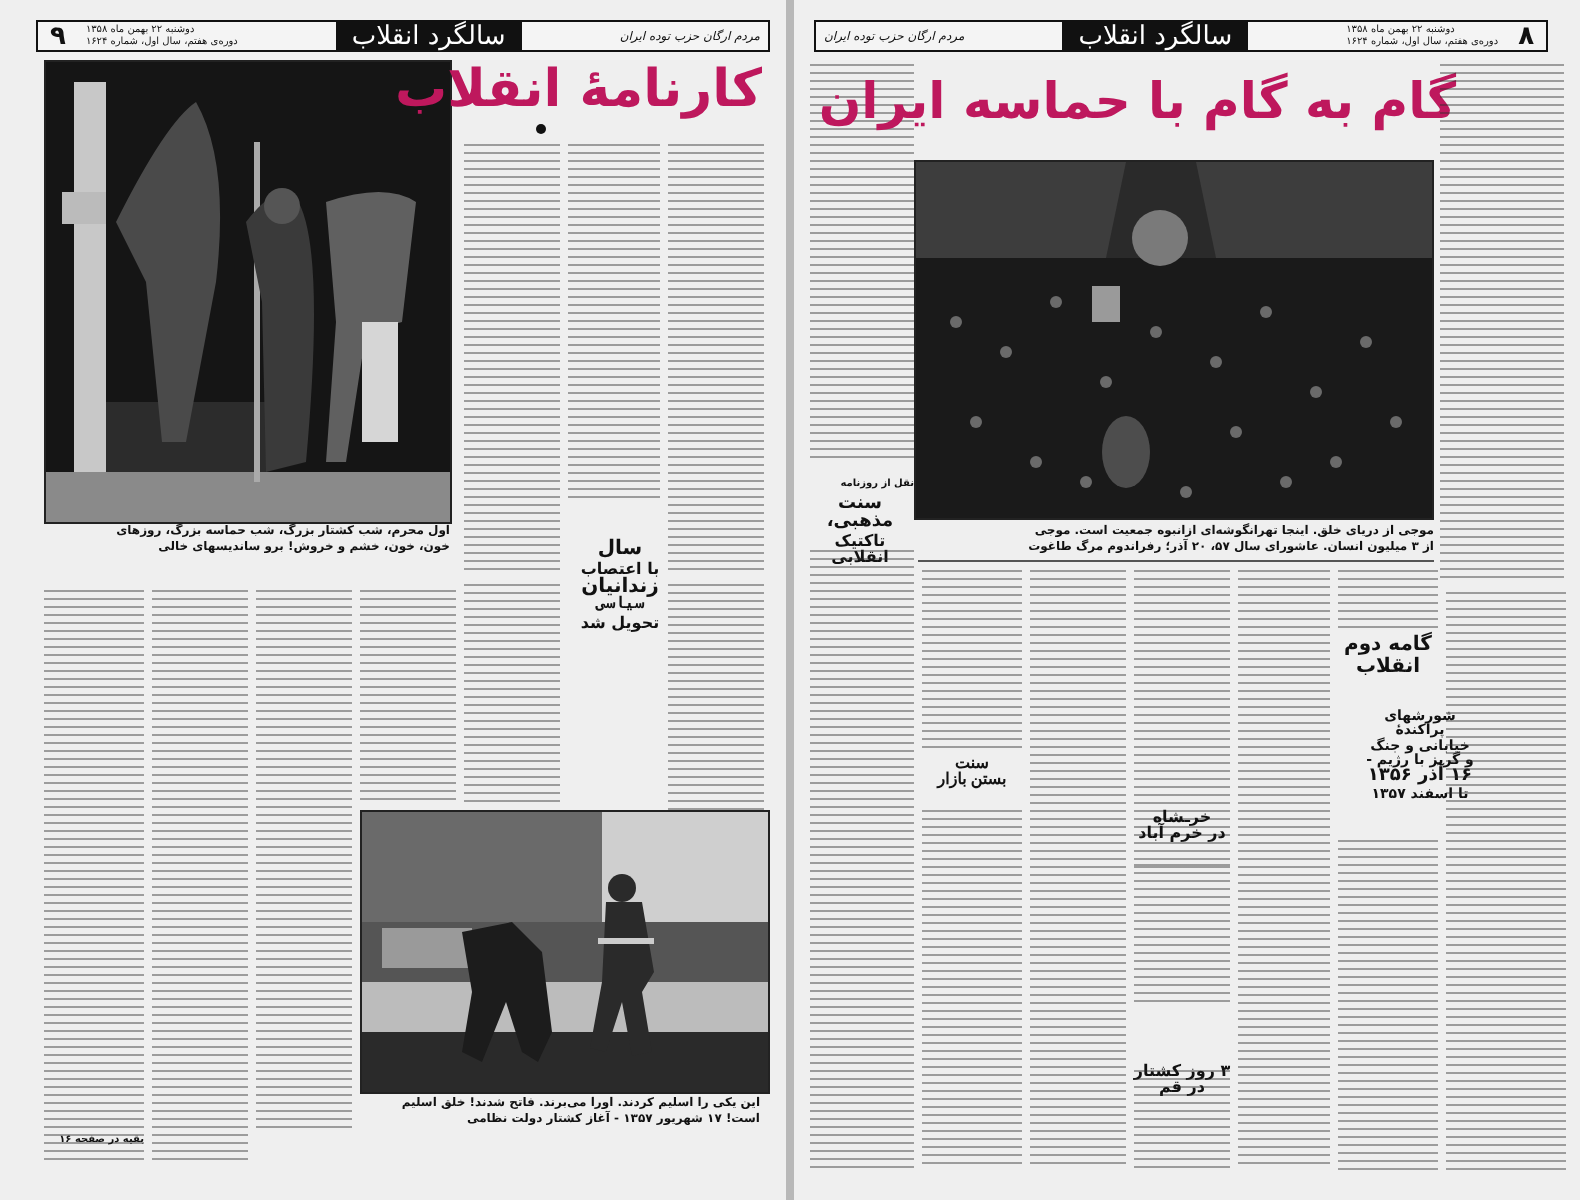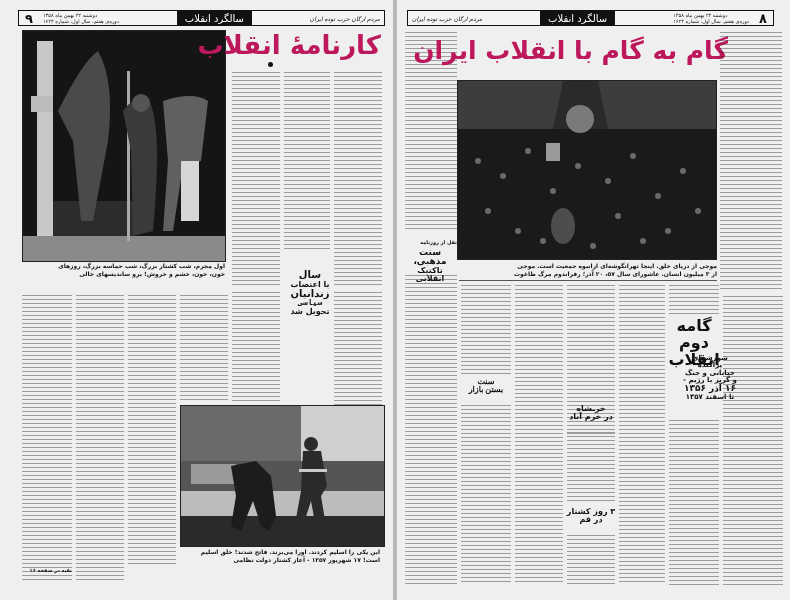--- a/index.html
+++ b/index.html
@@ -5,21 +5,21 @@
   html,body{margin:0;padding:0;}
   body{width:790px;height:600px;background:#d9d9d9;overflow:hidden;position:relative;font-family:"DejaVu Sans",sans-serif;}
   .page{position:absolute;top:0;height:600px;background:#efefef;overflow:hidden;}
   .page.left{left:0;width:393px;}
   .page.right{left:397px;width:393px;}
   .gutter{position:absolute;left:393px;top:0;width:4px;height:600px;background:#b8b8b8;}
   .mast{position:absolute;top:10px;height:14px;border:1.5px solid #111;background:#f4f4f4;display:flex;align-items:stretch;}
   .left .mast{left:18px;width:365px;}
   .right .mast{left:10px;width:365px;}
   .mast .cell{display:flex;align-items:center;font-size:6px;color:#111;padding:0 4px;white-space:nowrap;}
-  .mast .section{background:#111;color:#fff;font-size:10px;padding:0 8px;justify-content:center;}
+  .mast .section{background:#111;color:#fff;font-size:13px;padding:0 8px;justify-content:center;}
   .mast .pnum{font-size:13px;font-weight:bold;padding:0 6px;}
   .mast .date{flex-direction:column;align-items:flex-start;justify-content:center;line-height:6px;font-size:5px;}
   .mast .brand{font-style:italic;font-size:6px;}
   .grow{flex:1;}
   .headline{position:absolute;font-weight:900;color:#be185d;direction:rtl;white-space:nowrap;letter-spacing:-1px;font-family:"DejaVu Sans",sans-serif;}
   .photo{position:absolute;border:1px solid #222;overflow:hidden;}
   .cap{position:absolute;font-size:6px;font-weight:bold;direction:rtl;color:#111;line-height:8px;}
   .col{position:absolute;overflow:hidden;}
   .lines{width:100%;height:100%;background:repeating-linear-gradient(to bottom,#2a2a2a 0px,#2a2a2a 1px,transparent 1px,transparent 4px);opacity:.42;}
   .rule{position:absolute;background:#555;}
@@ -134,21 +134,21 @@
     <div class="cell date">
       <span>دوشنبه ۲۲ بهمن ماه ۱۳۵۸</span>
       <span>دوره‌ی هفتم، سال اول، شماره ۱۶۲۴</span>
     </div>
     <div class="cell pnum">۸</div>
   </div>
 
   <div class="col" style="left:8px;top:32px;width:52px;height:200px;">
       <div class="lines"></div>
     </div>
-  <div class="headline" style="right:62px;top:36px;font-size:25px;">گام به گام با انقلاب ایران</div>
+  <div class="headline" style="right:62px;top:36px;font-size:25px;">گام به گام با حماسه ایران</div>
   <div class="col" style="left:323px;top:32px;width:62px;height:260px;">
       <div class="lines"></div>
     </div>
 
   <div class="photo" style="left:60px;top:80px;width:258px;height:178px;">
     <svg width="258" height="178" viewBox="0 0 258 178">
       <rect width="258" height="178" fill="#1a1a1a"></rect>
       <rect width="258" height="48" fill="#3d3d3d"></rect>
       <path d="M105 0 L140 0 L150 48 L95 48 Z" fill="#2a2a2a"></path>
       <ellipse cx="122" cy="38" rx="14" ry="14" fill="#7a7a7a"></ellipse>
@@ -208,32 +208,32 @@
   <div class="col" style="left:170px;top:285px;width:48px;height:150px;">
       <div class="lines"></div>
     </div>
   <div class="sub" style="left:168px;top:405px;width:52px;font-size:8px;">
     <div>خرـشاه</div>
     <div>در خرم آباد</div>
   </div>
   <div class="col" style="left:170px;top:432px;width:48px;height:72px;">
       <div class="lines"></div>
     </div>
-  <div class="sub" style="left:168px;top:508px;width:52px;font-size:8px;">
+  <div class="sub" style="left:168px;top:532px;width:52px;font-size:8px;">
     <div>۳ روز کشتار</div>
     <div>در قم</div>
   </div>
   <div class="col" style="left:170px;top:535px;width:48px;height:50px;">
       <div class="lines"></div>
     </div>
 
   <div class="col" style="left:222px;top:285px;width:46px;height:300px;">
       <div class="lines"></div>
     </div>
-  <div class="sub" style="left:270px;top:318px;width:54px;font-size:16px;">
+  <div class="sub" style="left:270px;top:318px;width:54px;font-size:10px;">
     <div>گامه دوم</div>
     <div>انقلاب</div>
   </div>
   <div class="sub" style="left:270px;top:355px;width:54px;font-size:7px;margin-left:16px;">
     <div>شورشهای پراکندهٔ</div>
     <div>خیابانی و جنگ</div>
     <div>و گریز با رژیم -</div>
     <div style="font-size:9px;">۱۶ آذر ۱۳۵۶</div>
     <div>تا اسفند ۱۳۵۷</div>
   </div>

